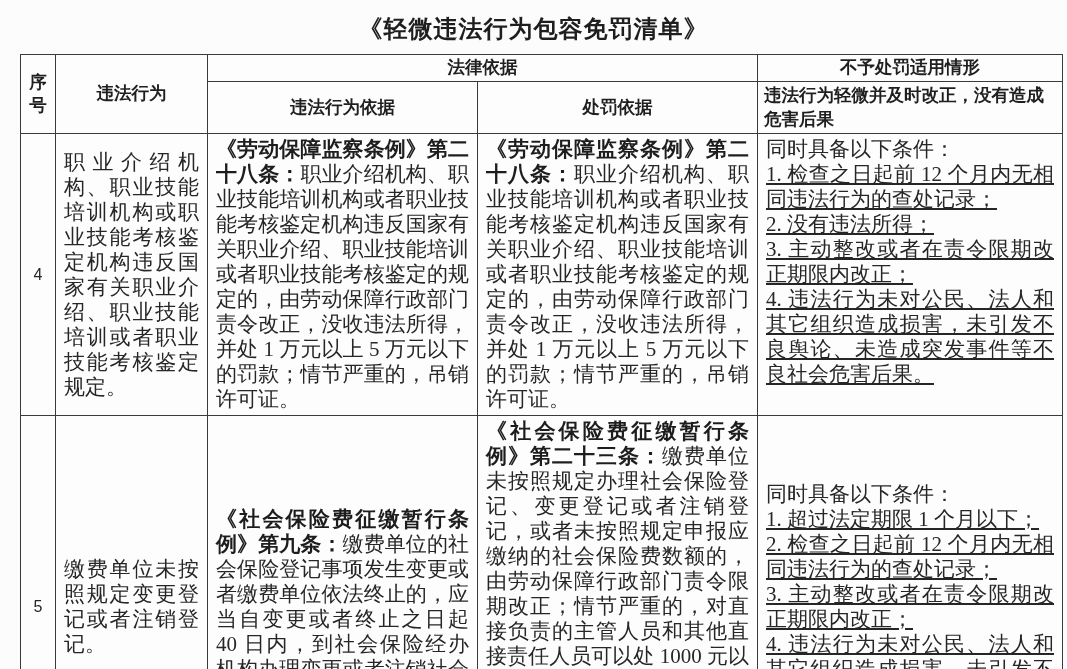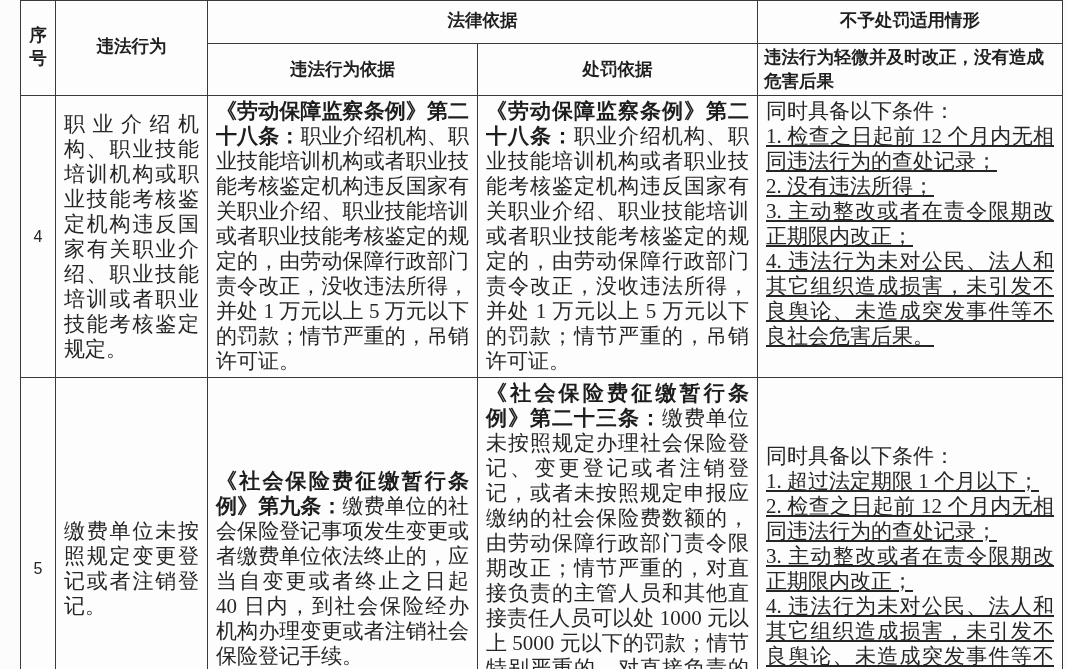--- a/index.html
+++ b/index.html
@@ -51,21 +51,21 @@
     padding: 1px 4px;
     line-height: 1.35;
     color: #1f1f1f;
   }
   th.exemption-sub {
     text-align: left;
     padding: 2px 6px;
     font-size: 17.5px;
     margin-left: 45px;
   }
-  tr.hdr-row-1 { height: 43px; font-family: Liberation Mono, monospace; }
+  tr.hdr-row-1 { height: 27px; }
   tr.hdr-row-2 { height: 51px; padding-left: 36px; }
   tr.body-row-1 { height: 228px; }
   tr.body-row-2 { height: 273px; }
   td {
     font-size: 21px;
     line-height: 25px;
     padding: 3px 8px;
     text-align: justify;
     vertical-align: middle;
   }
@@ -80,20 +80,21 @@
   td .law-name { font-weight: bold; color: #1d1d1d; }
   td .cond-intro { text-align: left; }
   td .cond-items { white-space: pre-line; text-decoration: underline; }
   .violation-cell div { text-align: justify; }
 </style>
 </head>
 <body>
 
 <div class="page">
 
+  <h1 class="doc-title">《轻微违法行为包容免罚清单》</h1>
 
   <table class="punishment-table">
     <colgroup>
       <col class="c-seq">
       <col class="c-violation">
       <col class="c-vbasis">
       <col class="c-pbasis">
       <col class="c-exemption">
     </colgroup>
     <tbody>

